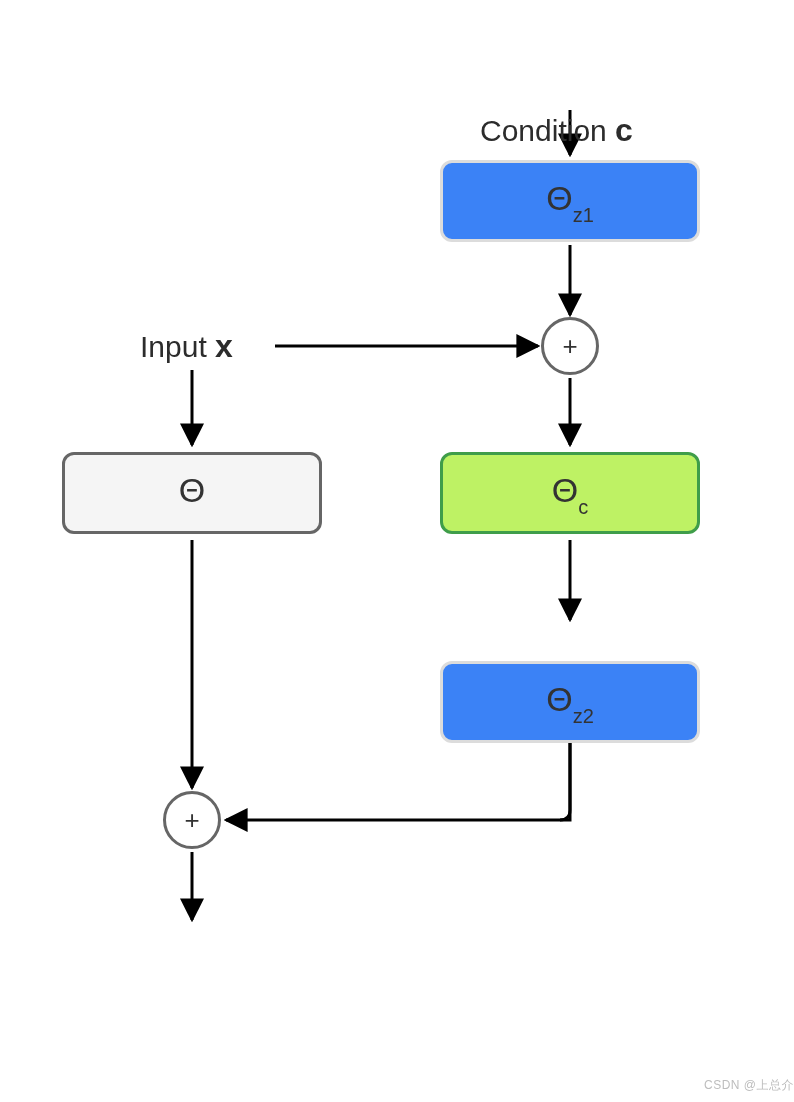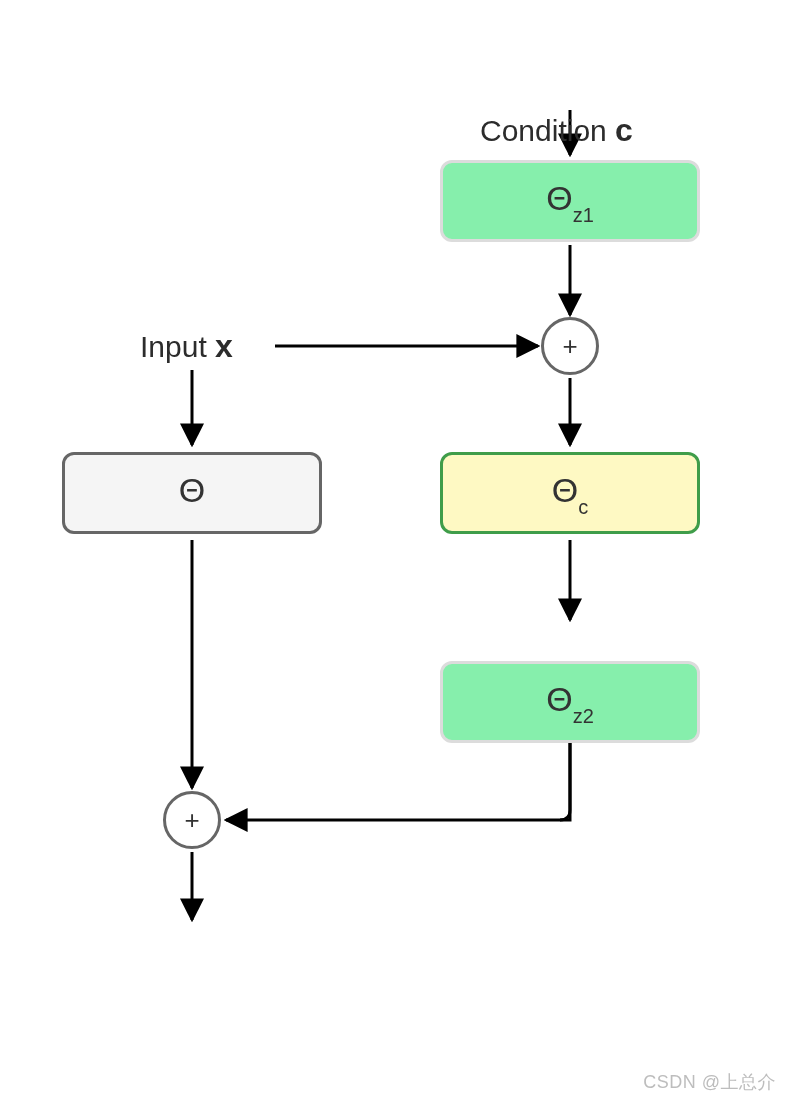--- a/index.html
+++ b/index.html
@@ -41,25 +41,25 @@
     justify-content: center;
     box-sizing: border-box;
     font-size: 30px;
     color: #333333;
   }
   .box-grey {
     background: #f5f5f5;
     border: 3px solid #666666;
   }
   .box-light {
-    background: #86efac;
+    background: #3b82f6;
     border: 3px solid #dcdcdc;
   }
   .box-green {
-    background: #fef9c3;
+    background: #bef264;
     border: 3px solid #3f9d4a;
   }
   .theta {
     font-family: "Segoe UI", "Helvetica Neue", Arial, sans-serif;
     font-size: 34px;
   }
   .theta .sub {
     font-size: 20px;
     vertical-align: sub;
     position: relative;
@@ -82,23 +82,23 @@
   svg.arrows {
     position: absolute;
     left: 0;
     top: 0;
     width: 794px;
     height: 1102px;
     pointer-events: none;
   }
   .watermark {
     position: absolute;
-    right: 18px;
+    right: 0;
     bottom: 8px;
-    font-size: 18px;
+    font-size: 12px;
     color: #bdbdbd;
     letter-spacing: 0.5px;
     margin-top: 25px;
   }
 </style>
 </head>
 <body>
 
 <div class="canvas">
 

